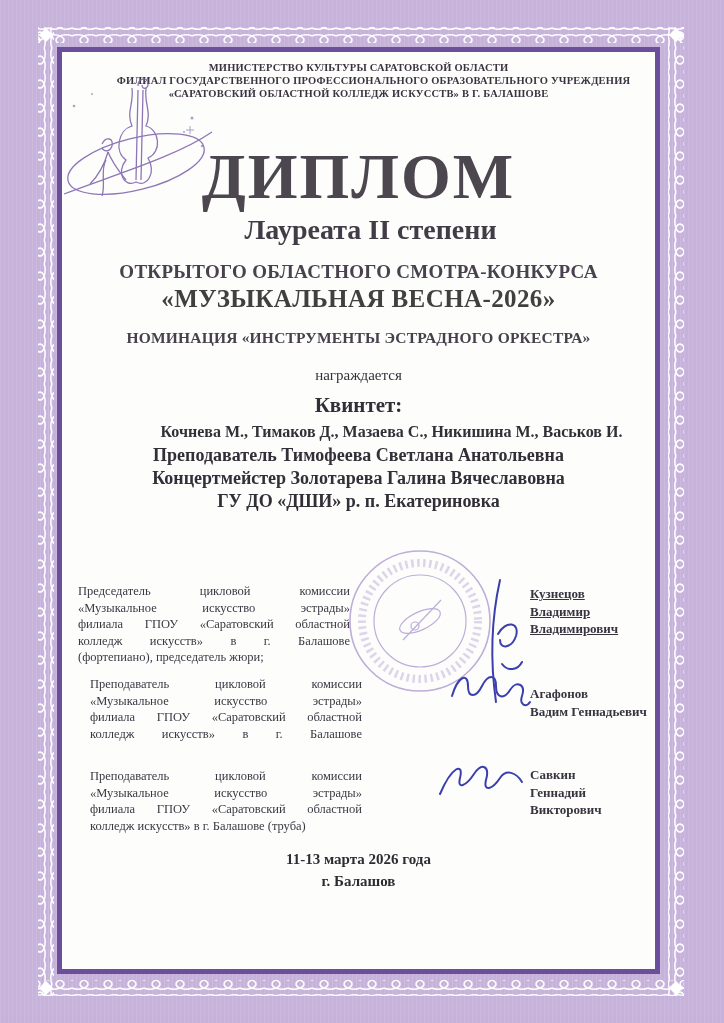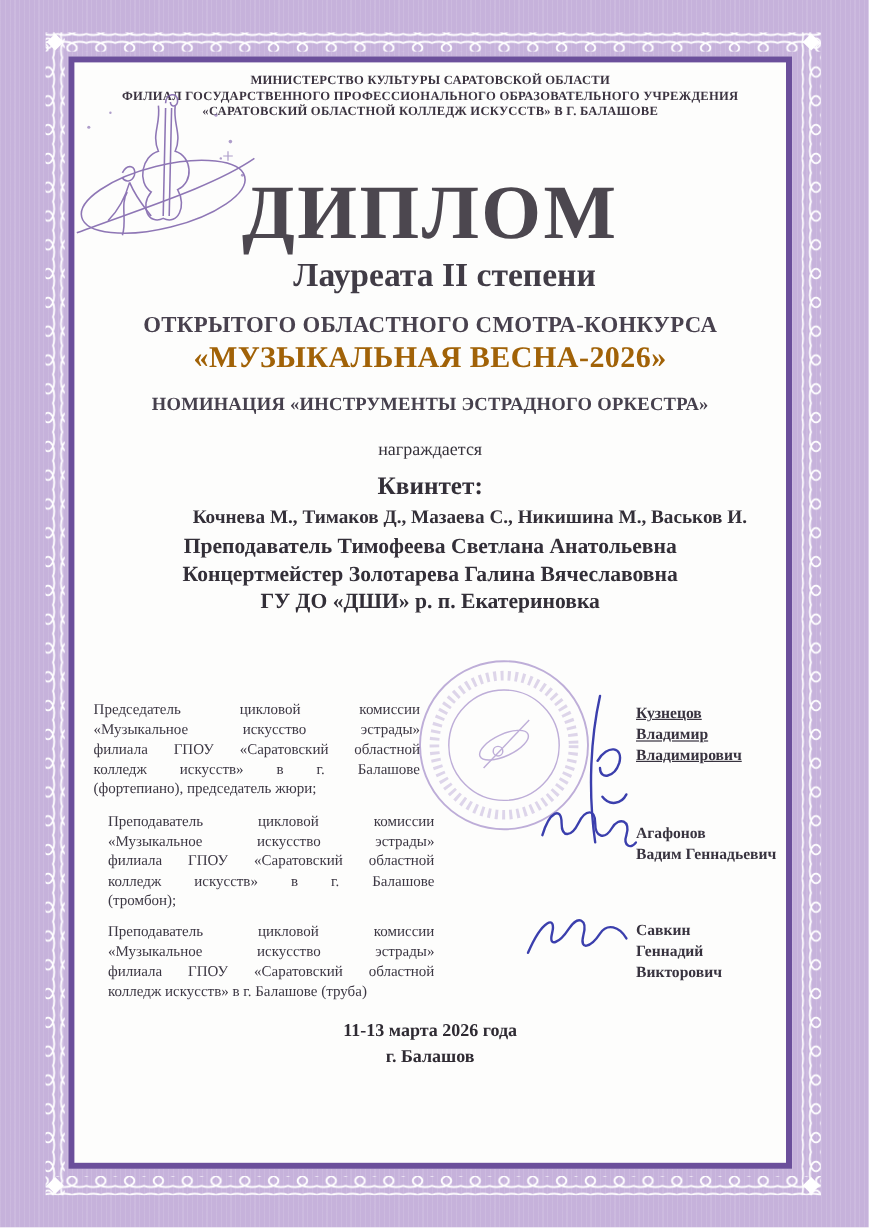--- a/index.html
+++ b/index.html
@@ -17,21 +17,21 @@
     width:593px;height:917px;
     border:5px solid #6b4f9b;
     background:#fdfdfc;
   }
   .abs{position:absolute;}
   .ctr{left:0;width:100%;text-align:center;}
   .hdr{font-weight:bold;font-size:10.5px;line-height:13px;color:#3b3340;letter-spacing:.2px;}
   .title{font-weight:bold;font-size:64px;line-height:66px;color:#4c474f;letter-spacing:2px;}
   .subtitle{font-weight:bold;font-size:28px;color:#413c46;}
   .comp1{font-weight:bold;font-size:19px;color:#48414e;letter-spacing:.3px;}
-  .comp2{font-weight:bold;font-size:25px;color:#a16207;letter-spacing:.4px;}
+  .comp2{font-weight:bold;font-size:25px;color:#404040;letter-spacing:.4px;}
   .nomin{font-weight:bold;font-size:15.5px;color:#46404d;letter-spacing:.2px;}
   .award{font-size:15px;color:#35313a;}
   .group{font-weight:bold;font-size:21px;color:#332f38;}
   .members{font-weight:bold;font-size:16px;color:#332f38;}
   .bigline{font-weight:bold;font-size:18px;color:#332f38;}
   .role{width:272px;font-size:12.5px;line-height:16.6px;color:#3d3844;z-index:2;}
   .rl{text-align:justify;}
   .rl.j{text-align-last:justify;}
   .names{font-weight:bold;font-size:13px;line-height:17.5px;color:#383몸44;color:#38333f;z-index:2;}
   .dates{font-weight:bold;font-size:15px;color:#2f2b33;text-align:center;}
@@ -66,21 +66,21 @@
       <circle cx="46" cy="988" r="4"></circle>
         <rect x="41" y="983" width="10" height="10" transform="rotate(45 46 988)"></rect>
       <circle cx="676" cy="988" r="4"></circle>
         <rect x="671" y="983" width="10" height="10" transform="rotate(45 676 988)"></rect>
     </g>
   </svg>
 
   <div class="sheet">
 
     <div class="abs ctr hdr" style="top:9px;">МИНИСТЕРСТВО КУЛЬТУРЫ САРАТОВСКОЙ ОБЛАСТИ</div>
-    <div class="abs ctr hdr" style="top:22px;">ФИЛИАЛ ГОСУДАРСТВЕННОГО ПРОФЕССИОНАЛЬНОГО ОБРАЗОВАТЕЛЬНОГО УЧРЕЖДЕНИЯ</div>
+    <div class="abs ctr hdr" style="top:22px;padding-left:15px;">ФИЛИАЛ ГОСУДАРСТВЕННОГО ПРОФЕССИОНАЛЬНОГО ОБРАЗОВАТЕЛЬНОГО УЧРЕЖДЕНИЯ</div>
     <div class="abs ctr hdr" style="top:35px;">«САРАТОВСКИЙ ОБЛАСТНОЙ КОЛЛЕДЖ ИСКУССТВ» В Г. БАЛАШОВЕ</div>
 
     <svg class="abs" style="left:0px;top:22px;" width="155" height="155" viewBox="0 0 155 155">
       <g fill="none" stroke="#7b5fa9" stroke-width="1.3" opacity="0.85">
         <ellipse cx="74" cy="90" rx="70" ry="26" transform="rotate(-14 74 90)"></ellipse>
         <path d="M2,120 C55,100 115,82 150,58"></path>
         <path d="M84,14 C82,30 90,38 84,52 C98,56 100,78 86,84 C94,98 86,114 74,108 C62,114 54,98 64,86 C52,78 56,56 70,52 C64,38 72,30 70,14"></path>
         <path d="M76,12 C76,4 86,2 86,10 C86,15 80,16 80,11"></path>
         <path d="M76,16 L74,106 M81,16 L79,106"></path>
         <path d="M40,70 C44,62 52,64 50,72 C48,78 42,78 40,74 M46,78 C42,92 36,102 28,110 M46,78 C52,92 58,98 64,106 M44,86 C38,96 44,110 40,122"></path>
@@ -140,21 +140,20 @@
       <div>Кузнецов</div>
       <div>Владимир</div>
       <div>Владимирович</div>
     </div>
 
     <div class="abs role" style="left:28px;top:624px;">
       <div class="rl j">Преподаватель цикловой комиссии</div>
       <div class="rl j">«Музыкальное искусство эстрады»</div>
       <div class="rl j">филиала ГПОУ «Саратовский областной</div>
       <div class="rl j">колледж искусств» в г. Балашове</div>
-      <div class="rl">(тромбон);</div>
     </div>
     <svg class="abs sig" style="left:384px;top:610px;" width="85" height="50" viewBox="0 0 85 50">
       <path d="M6,34 C12,14 22,10 22,24 C22,36 30,36 36,24 C42,12 50,12 50,24 C50,36 58,38 64,28 C70,18 80,22 76,34 C73,43 80,46 84,40" fill="none" stroke="#3b3fad" stroke-width="2" stroke-linecap="round"></path>
     </svg>
     <div class="abs names" style="left:468px;top:633px;">
       <div>Агафонов</div>
       <div>Вадим Геннадьевич</div>
     </div>
 
     <div class="abs role" style="left:28px;top:716px;">

